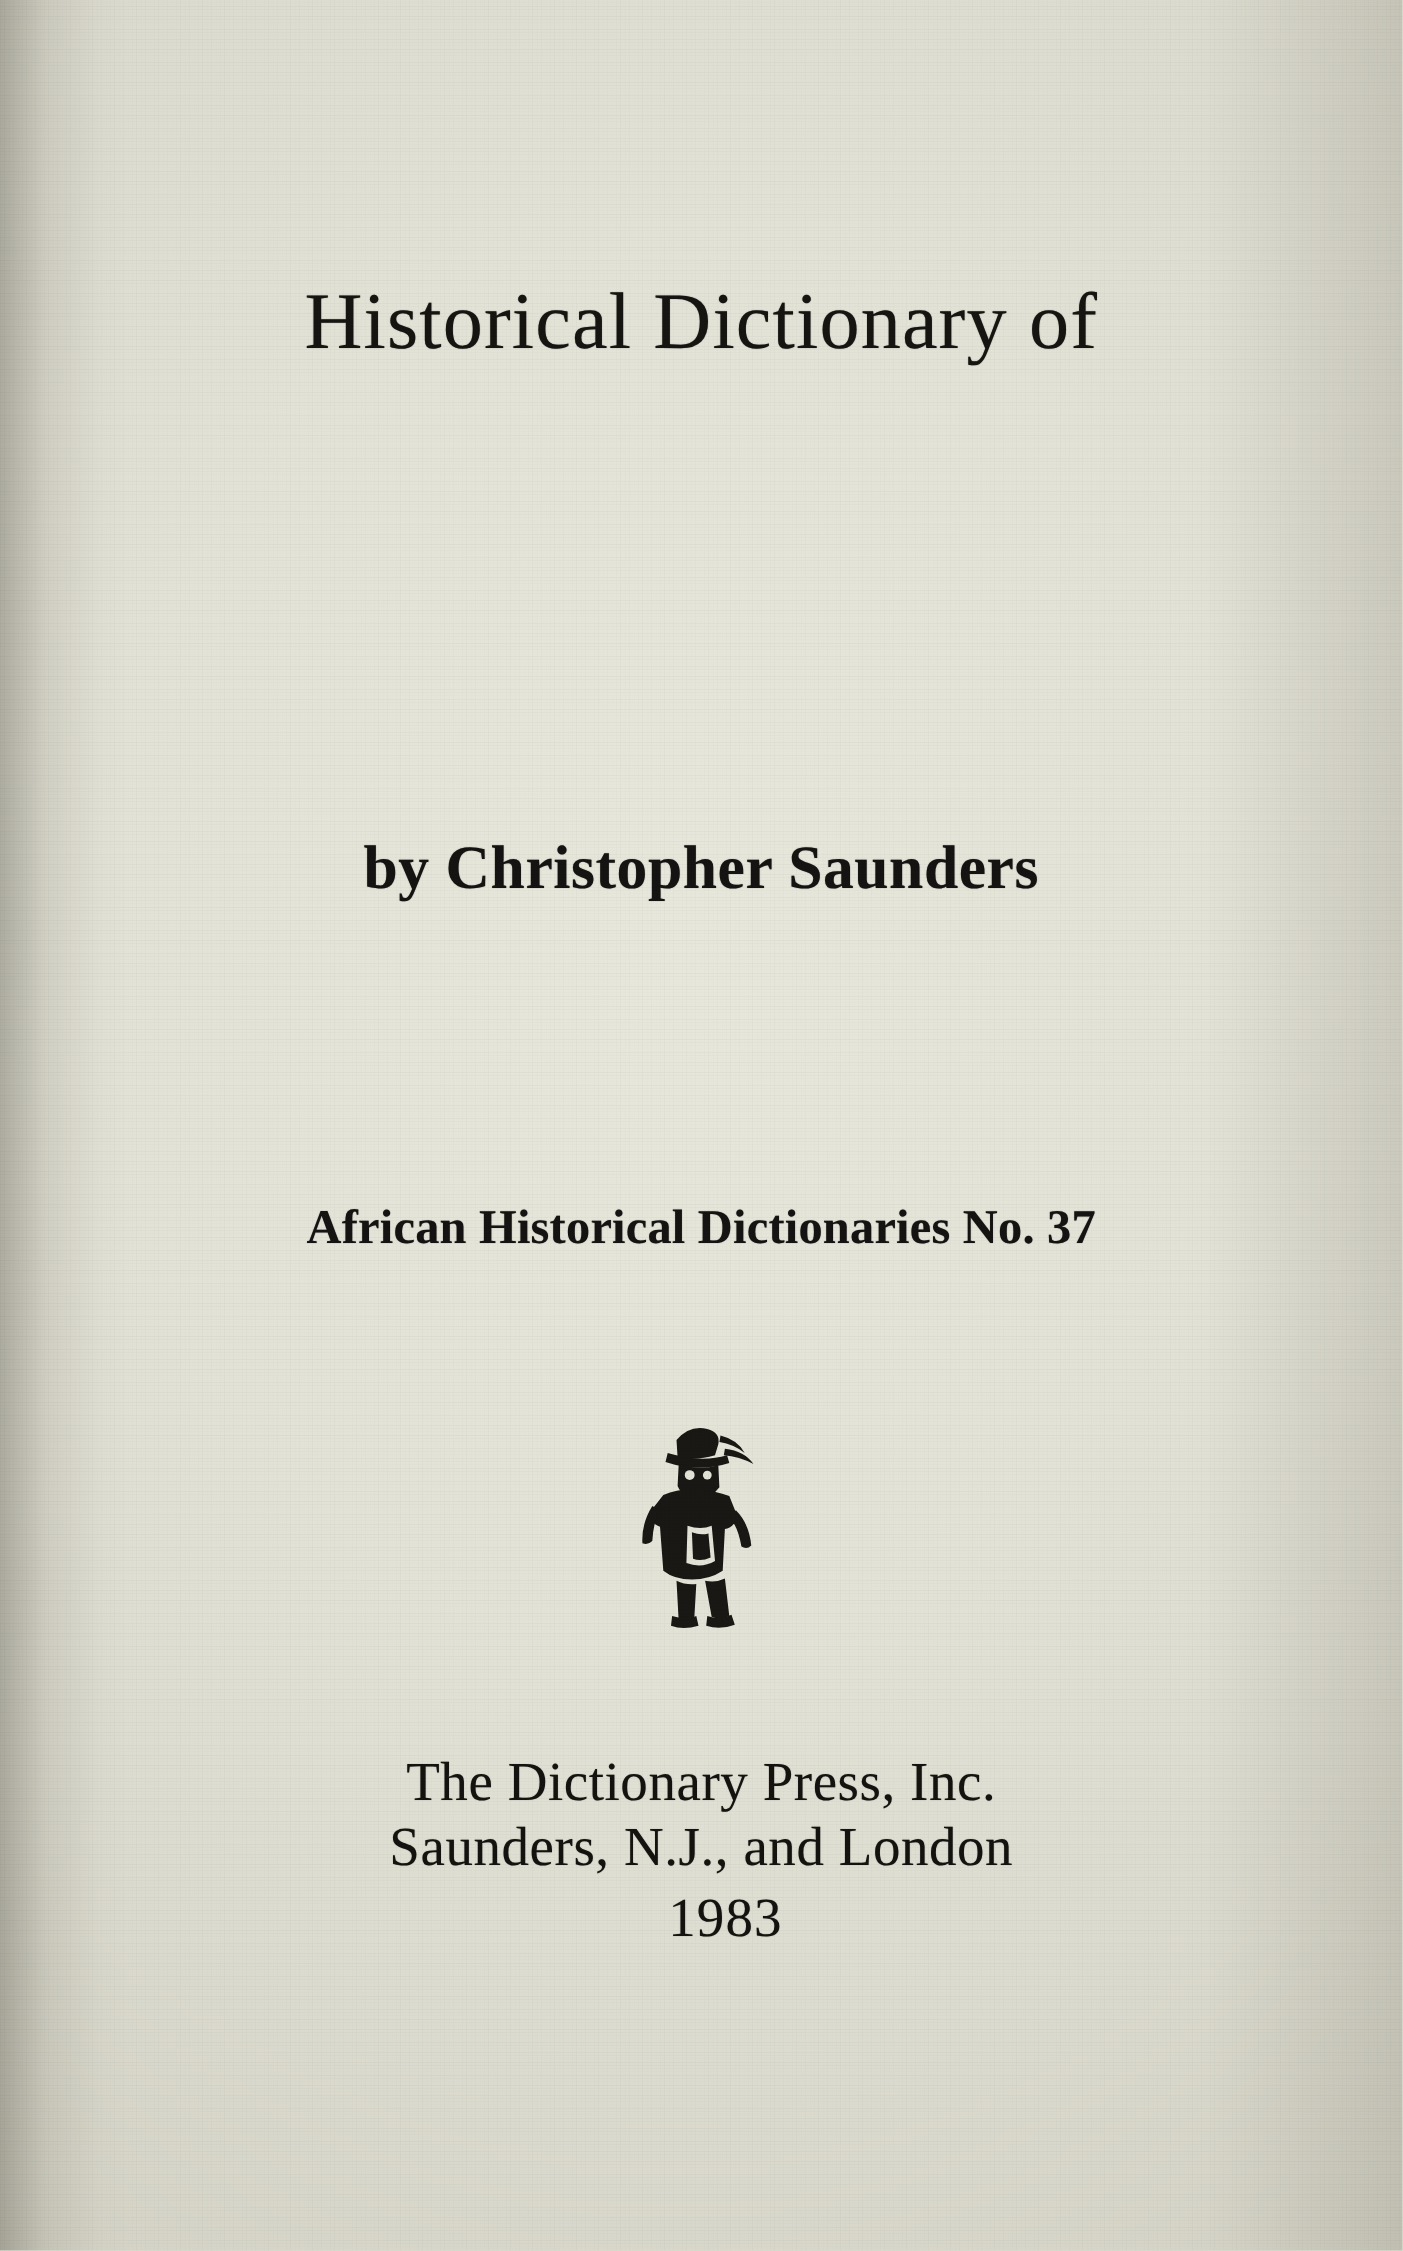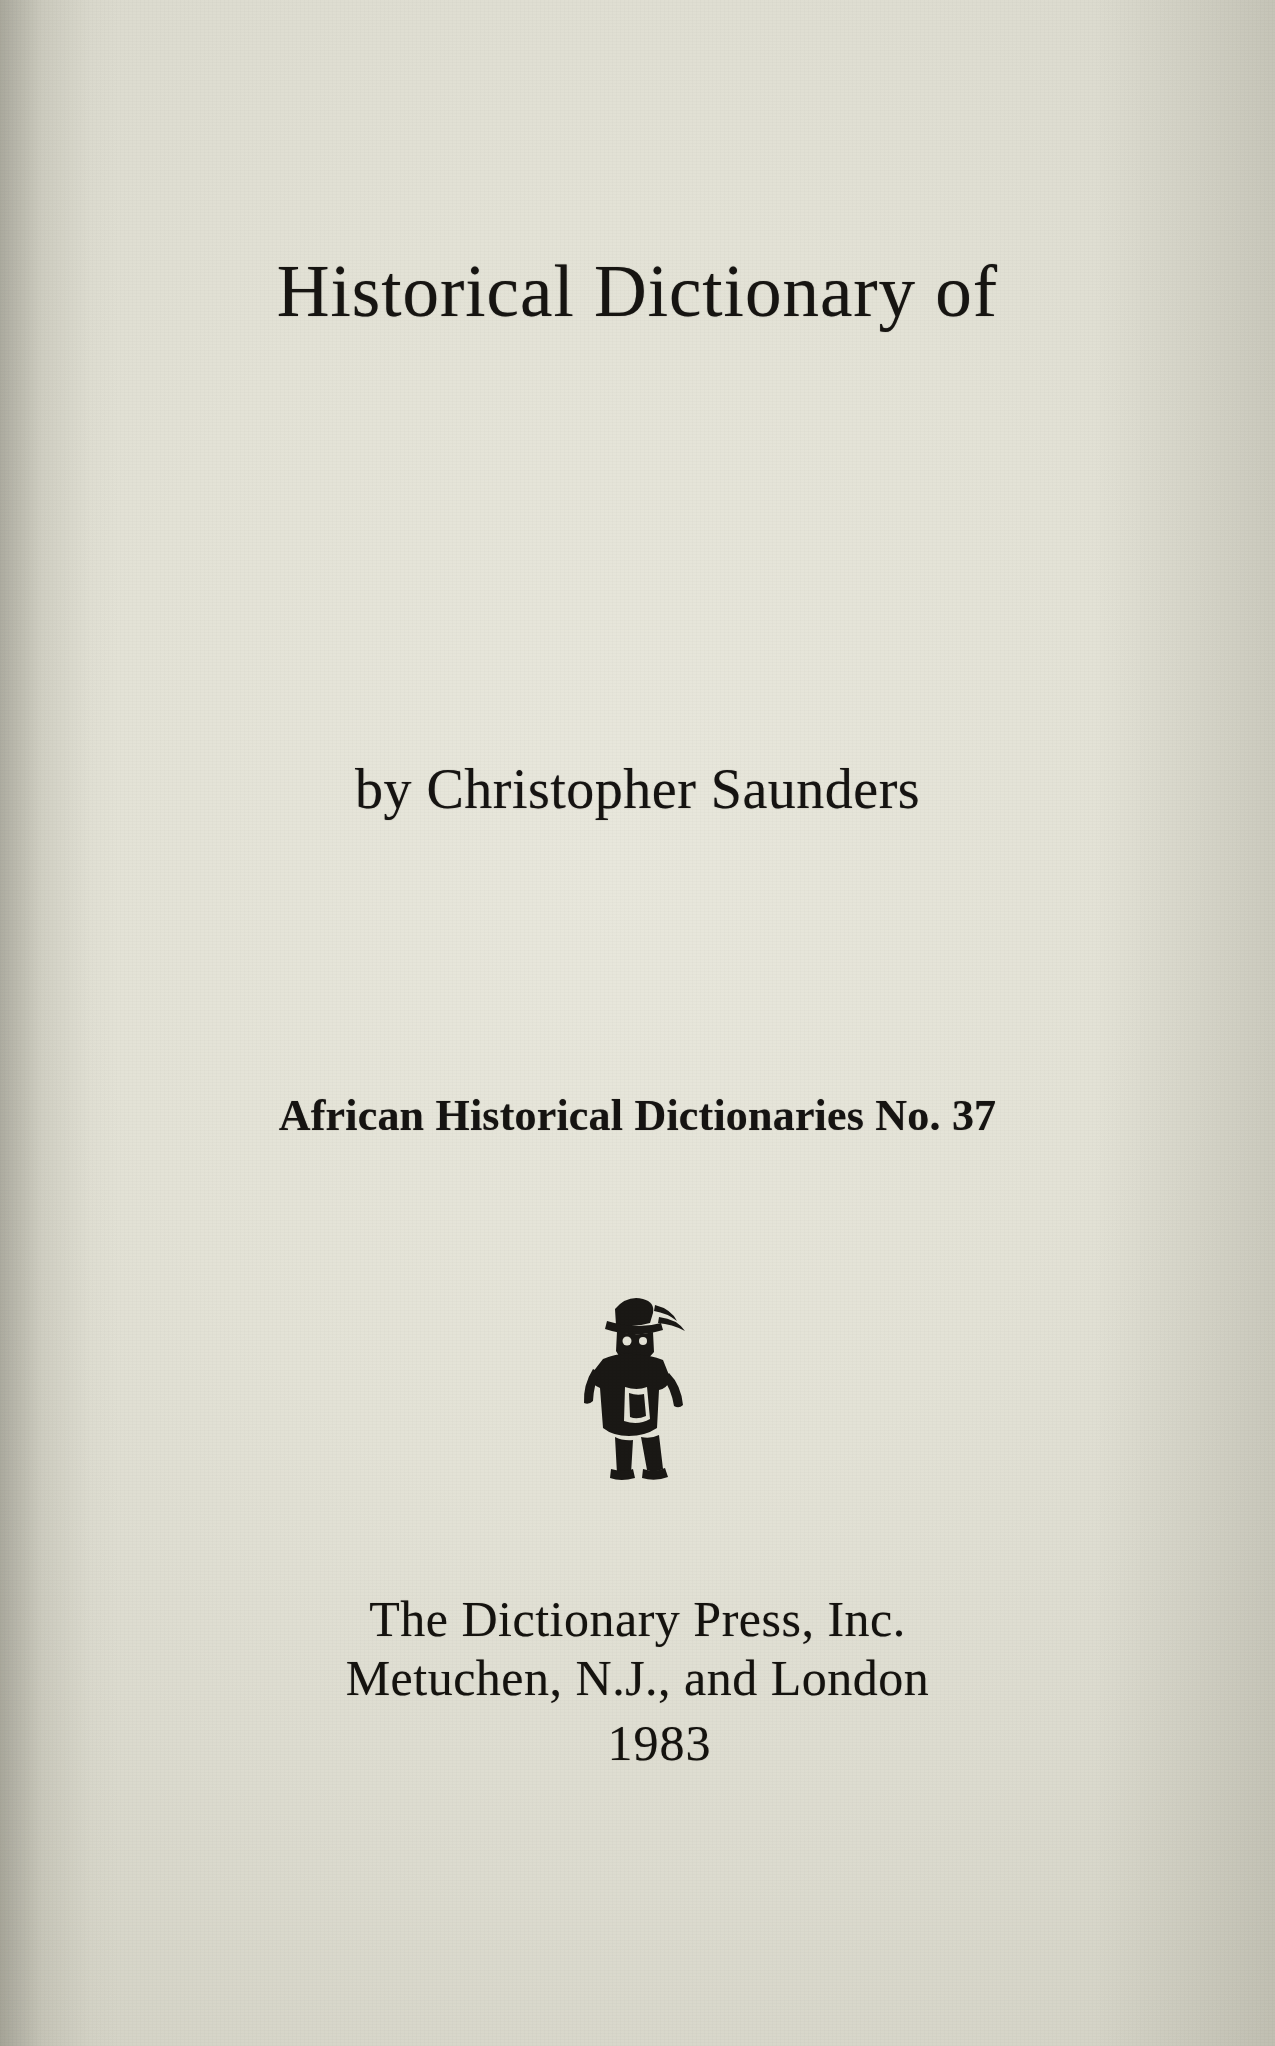--- a/index.html
+++ b/index.html
@@ -75,21 +75,21 @@
     color: #121110;
     text-shadow: 0 0 1px rgba(18,17,16,0.7);
   }
 
   .author {
     position: absolute;
     top: 757px;
     left: 0;
     right: 0;
     font-family: "Liberation Serif", serif;
-    font-weight: normal;
+    font-weight: bold;
     font-size: 56px;
     letter-spacing: 0.5px;
     color: #161412;
     text-shadow: 0 0 1px rgba(20,18,15,0.5);
   }
 
   .series {
     position: absolute;
     top: 1090px;
     left: 0;
@@ -190,19 +190,19 @@
           <path d="M78 154 q10 2 18 -2 l4 34 q-8 4 -16 1 z"></path>
 
           <path d="M48 186 q14 4 22 0 l2 9 q-14 4 -25 0 z"></path>
           <path d="M80 186 q12 4 22 -1 l3 9 q-13 5 -26 1 z"></path>
         </g>
       </svg>
     </div>
 
     <div class="publisher">
       <span class="ln">The Dictionary Press, Inc.</span>
-      <span class="ln">Metuchen, N.J., and London</span>
+      <span class="ln">Saunders, N.J., and London</span>
       <span class="year">1983</span>
     </div>
 
   </div>
   <div class="grain"></div>
 </div>
 
 </body></html>

